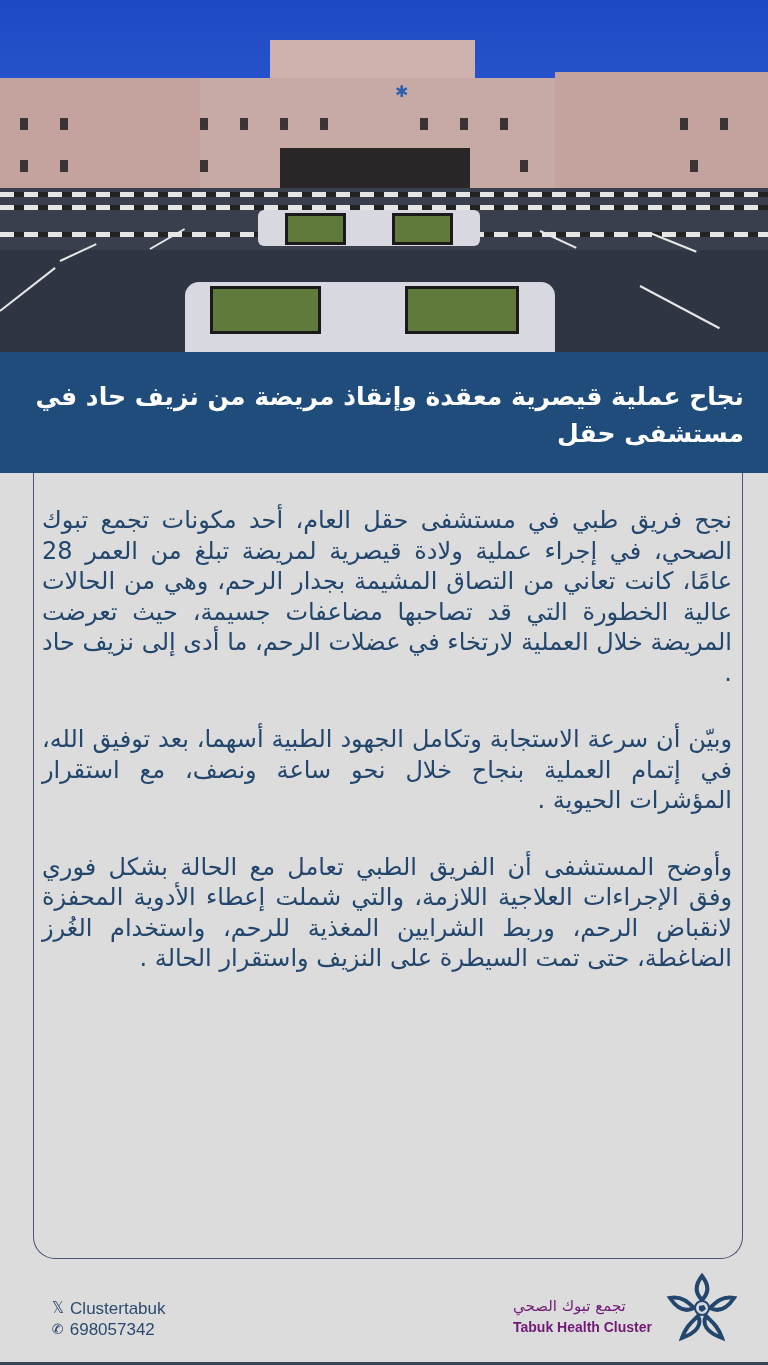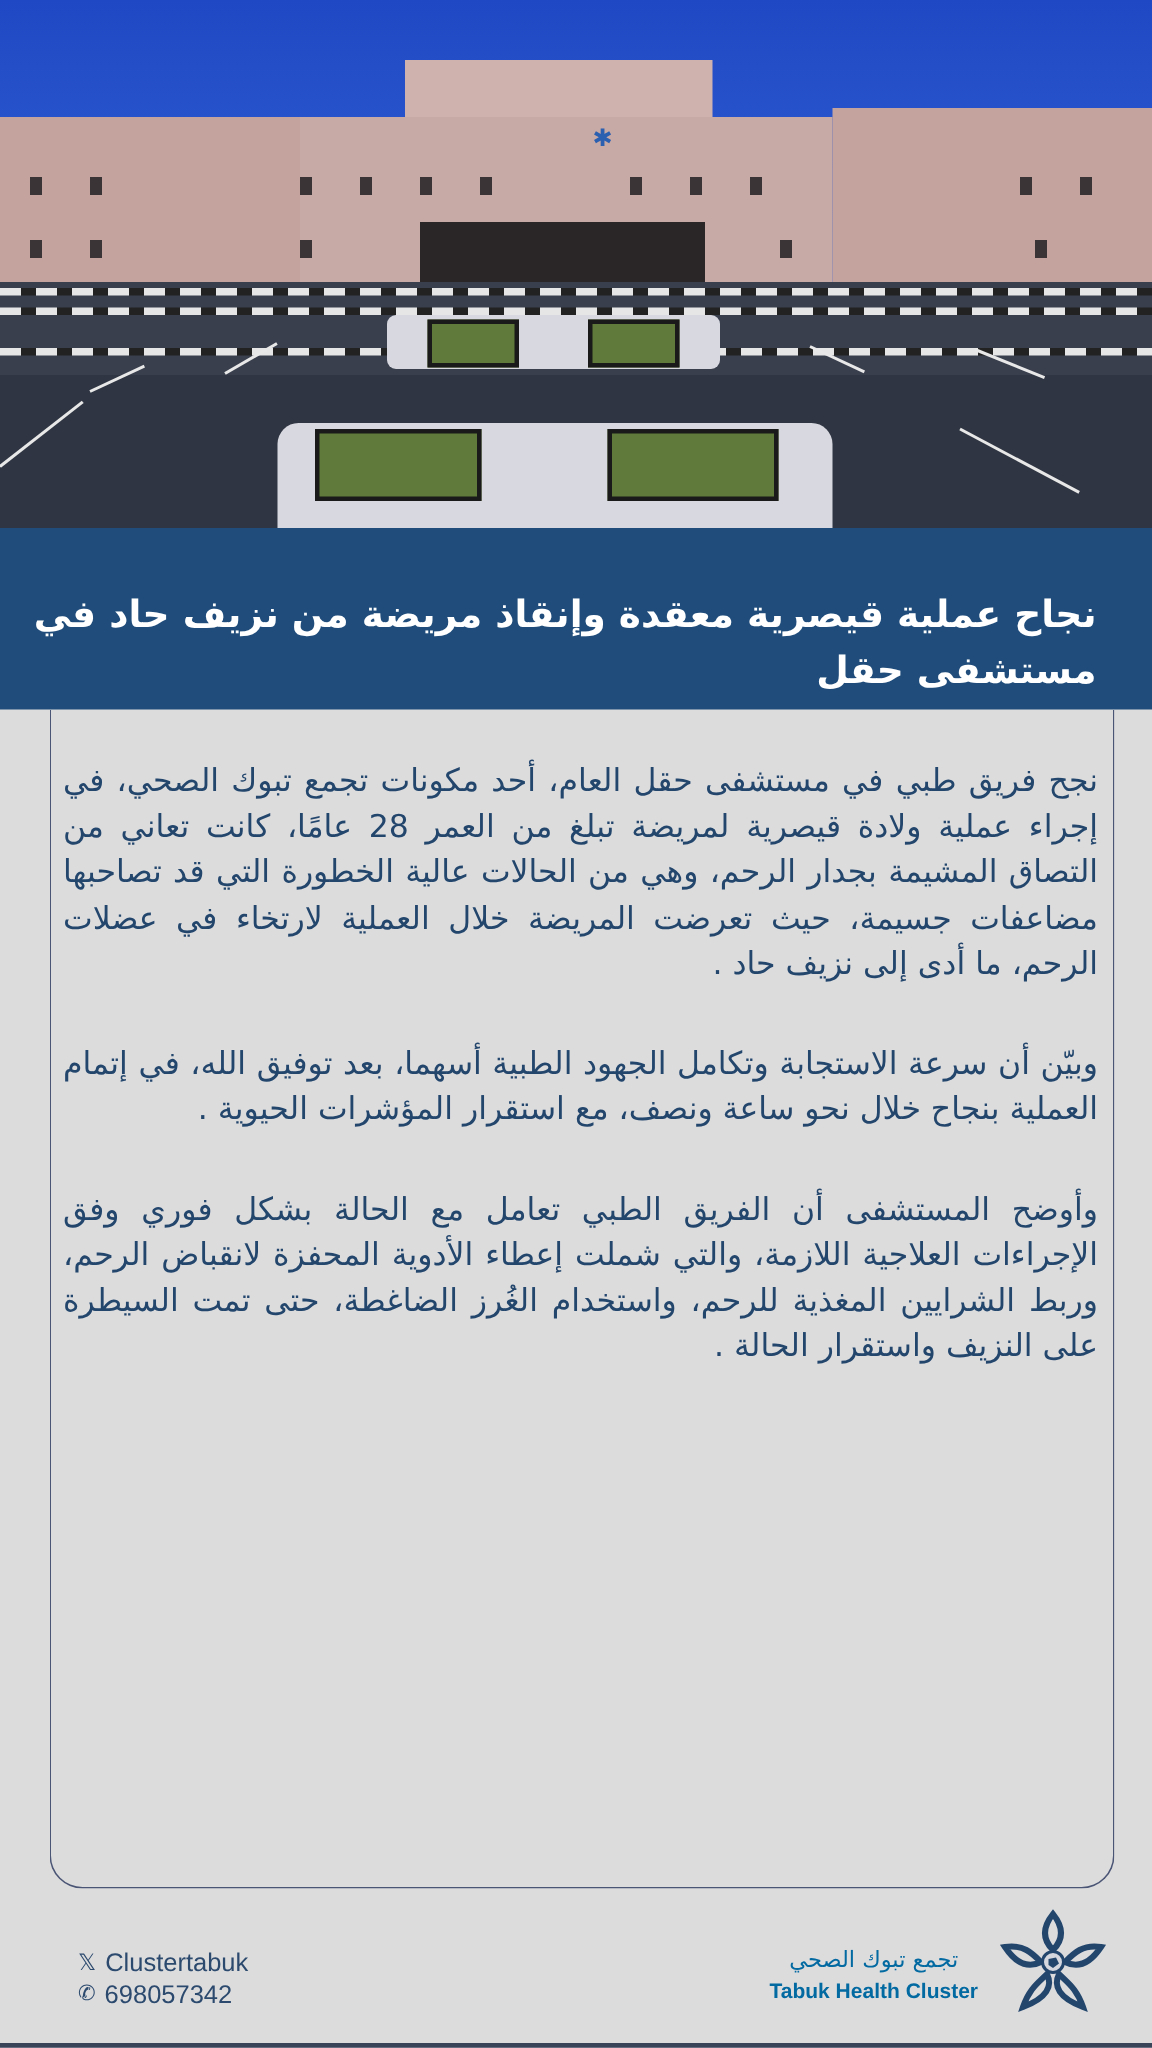--- a/index.html
+++ b/index.html
@@ -12,25 +12,25 @@
   .stripe { position:absolute; height:5px; background:repeating-linear-gradient(90deg,#e6e6e6 0 14px,#222 14px 24px); }
   .island { position:absolute; background:#d8d9e0; border-radius:6px; }
   .grass { position:absolute; background:#5f7a3a; border:3px solid #1a1a1a; }
   .line { position:absolute; height:2px; background:#e8e8e8; transform-origin:left center; }
   .titlebar { position:absolute; left:0; top:352px; width:768px; height:121px; background:#1f4c7a; }
   .title { position:absolute; right:24px; top:378px; width:720px; direction:rtl; text-align:right; color:#ffffff;
     font-family:"DejaVu Sans", sans-serif; font-weight:bold; font-size:25px; line-height:37px; }
   .box { position:absolute; left:33px; top:473px; width:710px; height:786px; border:1.5px solid #4a5474; border-top:none;
     border-radius:0 0 22px 22px; box-sizing:border-box; }
   .content { position:absolute; right:36px; top:505px; width:690px; direction:rtl; text-align:justify; color:#23466d;
-    font-family:"DejaVu Sans", sans-serif; font-size:21px; line-height:30.5px; }
+    font-family:"DejaVu Sans", sans-serif; font-size:24px; line-height:30.5px; }
   .content p { margin:0 0 36px 0; text-align-last:right; }
   .footer-left { position:absolute; left:52px; top:1298px; color:#2c4a6e; font-family:"Liberation Sans", sans-serif; font-size:17px; line-height:21px; }
   .footer-left div { display:flex; align-items:center; gap:6px; }
-  .brand { position:absolute; right:116px; top:1296px; text-align:center; color:#0369a1; }
+  .brand { position:absolute; right:116px; top:1296px; text-align:left; color:#701a75; }
   .brand-ar { direction:rtl; font-size:15px; line-height:20px; }
   .brand-en { font-family:"Liberation Sans", sans-serif; font-weight:bold; font-size:14px; line-height:22px; }
   .logo { position:absolute; right:30px; top:1272px; width:72px; height:70px; }
   .bottom-edge { position:absolute; left:0; top:1362px; width:768px; height:3px; background:#3a4458; }
 </style>
 </head>
 <body>
 
 <div class="photo">
   <div class="bldg" style="left:270px;top:40px;width:205px;height:42px;background:#cfb1ad;"></div>
@@ -69,21 +69,21 @@
   <div class="grass" style="left:405px;top:286px;width:108px;height:42px;"></div>
   <div class="line" style="left:640px;top:285px;width:90px;transform:rotate(28deg);"></div>
   <div class="line" style="left:540px;top:230px;width:40px;transform:rotate(25deg);"></div>
   <div class="line" style="left:650px;top:232px;width:50px;transform:rotate(22deg);"></div>
   <div class="line" style="left:0;top:310px;width:70px;transform:rotate(-38deg);"></div>
   <div class="line" style="left:150px;top:248px;width:40px;transform:rotate(-30deg);"></div>
   <div class="line" style="left:60px;top:260px;width:40px;transform:rotate(-25deg);"></div>
 </div>
 
 <div class="titlebar"></div>
-<h1 class="title" style="margin:13px;">نجاح عملية قيصرية معقدة وإنقاذ مريضة من نزيف حاد في مستشفى حقل</h1>
+<h1 class="title" style="margin:0;">نجاح عملية قيصرية معقدة وإنقاذ مريضة من نزيف حاد في مستشفى حقل</h1>
 
 <div class="box"></div>
 <div class="content">
   <p>نجح فريق طبي في مستشفى حقل العام، أحد مكونات تجمع تبوك الصحي، في إجراء عملية ولادة قيصرية لمريضة تبلغ من العمر 28 عامًا، كانت تعاني من التصاق المشيمة بجدار الرحم، وهي من الحالات عالية الخطورة التي قد تصاحبها مضاعفات جسيمة، حيث تعرضت المريضة خلال العملية لارتخاء في عضلات الرحم، ما أدى إلى نزيف حاد .</p>
   <p>وبيّن أن سرعة الاستجابة وتكامل الجهود الطبية أسهما، بعد توفيق الله، في إتمام العملية بنجاح خلال نحو ساعة ونصف، مع استقرار المؤشرات الحيوية .</p>
   <p>وأوضح المستشفى أن الفريق الطبي تعامل مع الحالة بشكل فوري وفق الإجراءات العلاجية اللازمة، والتي شملت إعطاء الأدوية المحفزة لانقباض الرحم، وربط الشرايين المغذية للرحم، واستخدام الغُرز الضاغطة، حتى تمت السيطرة على النزيف واستقرار الحالة .</p>
 </div>
 
 <div class="footer-left">
   <div>

